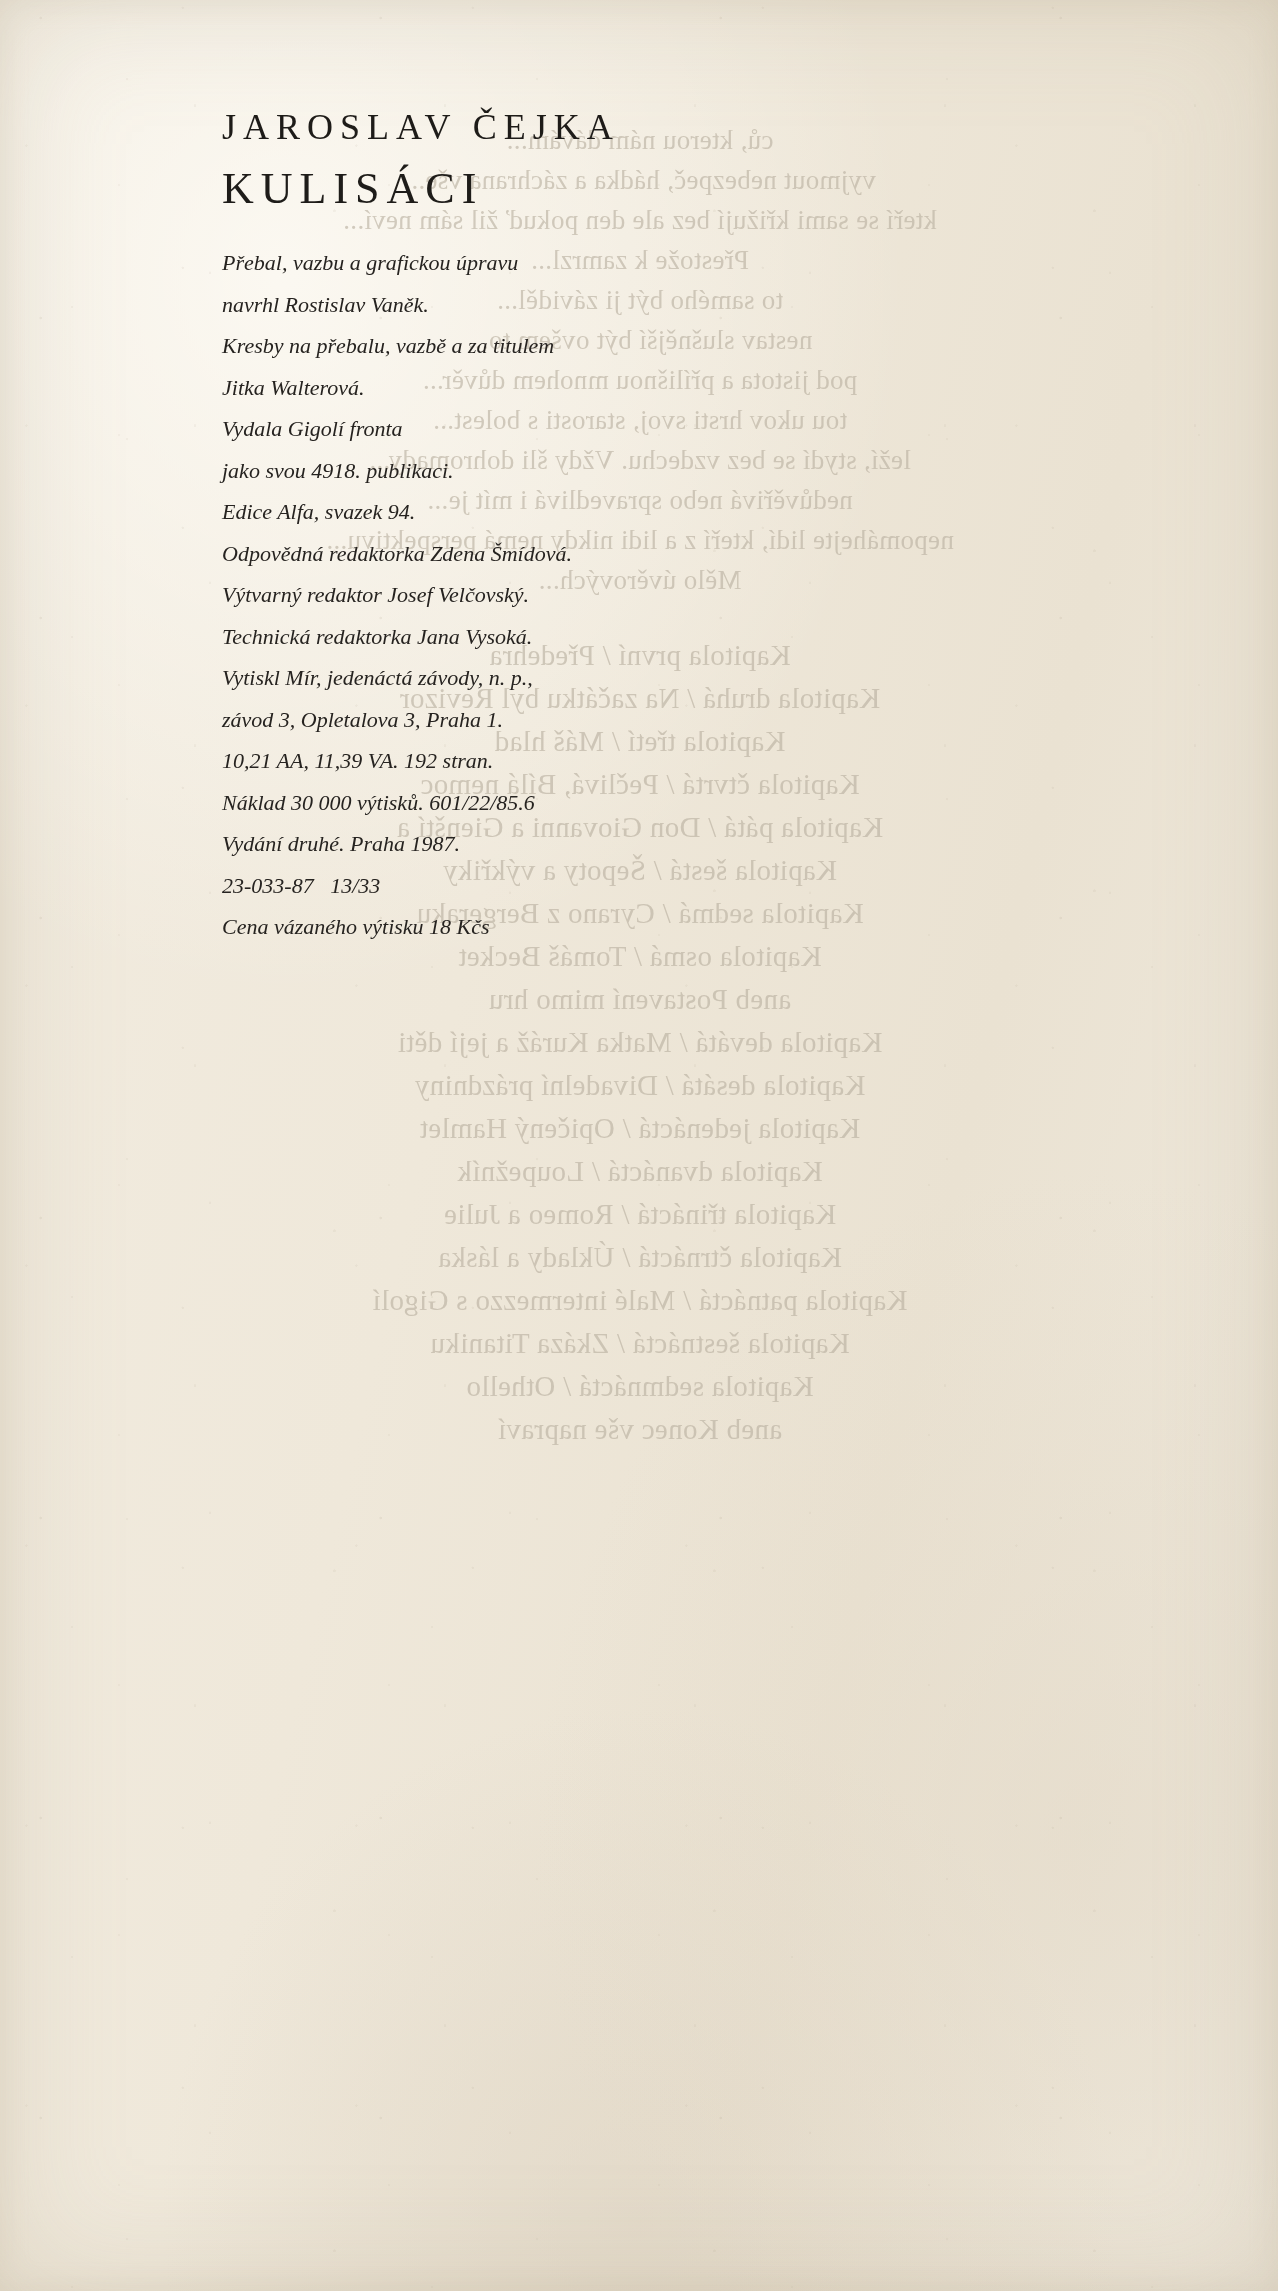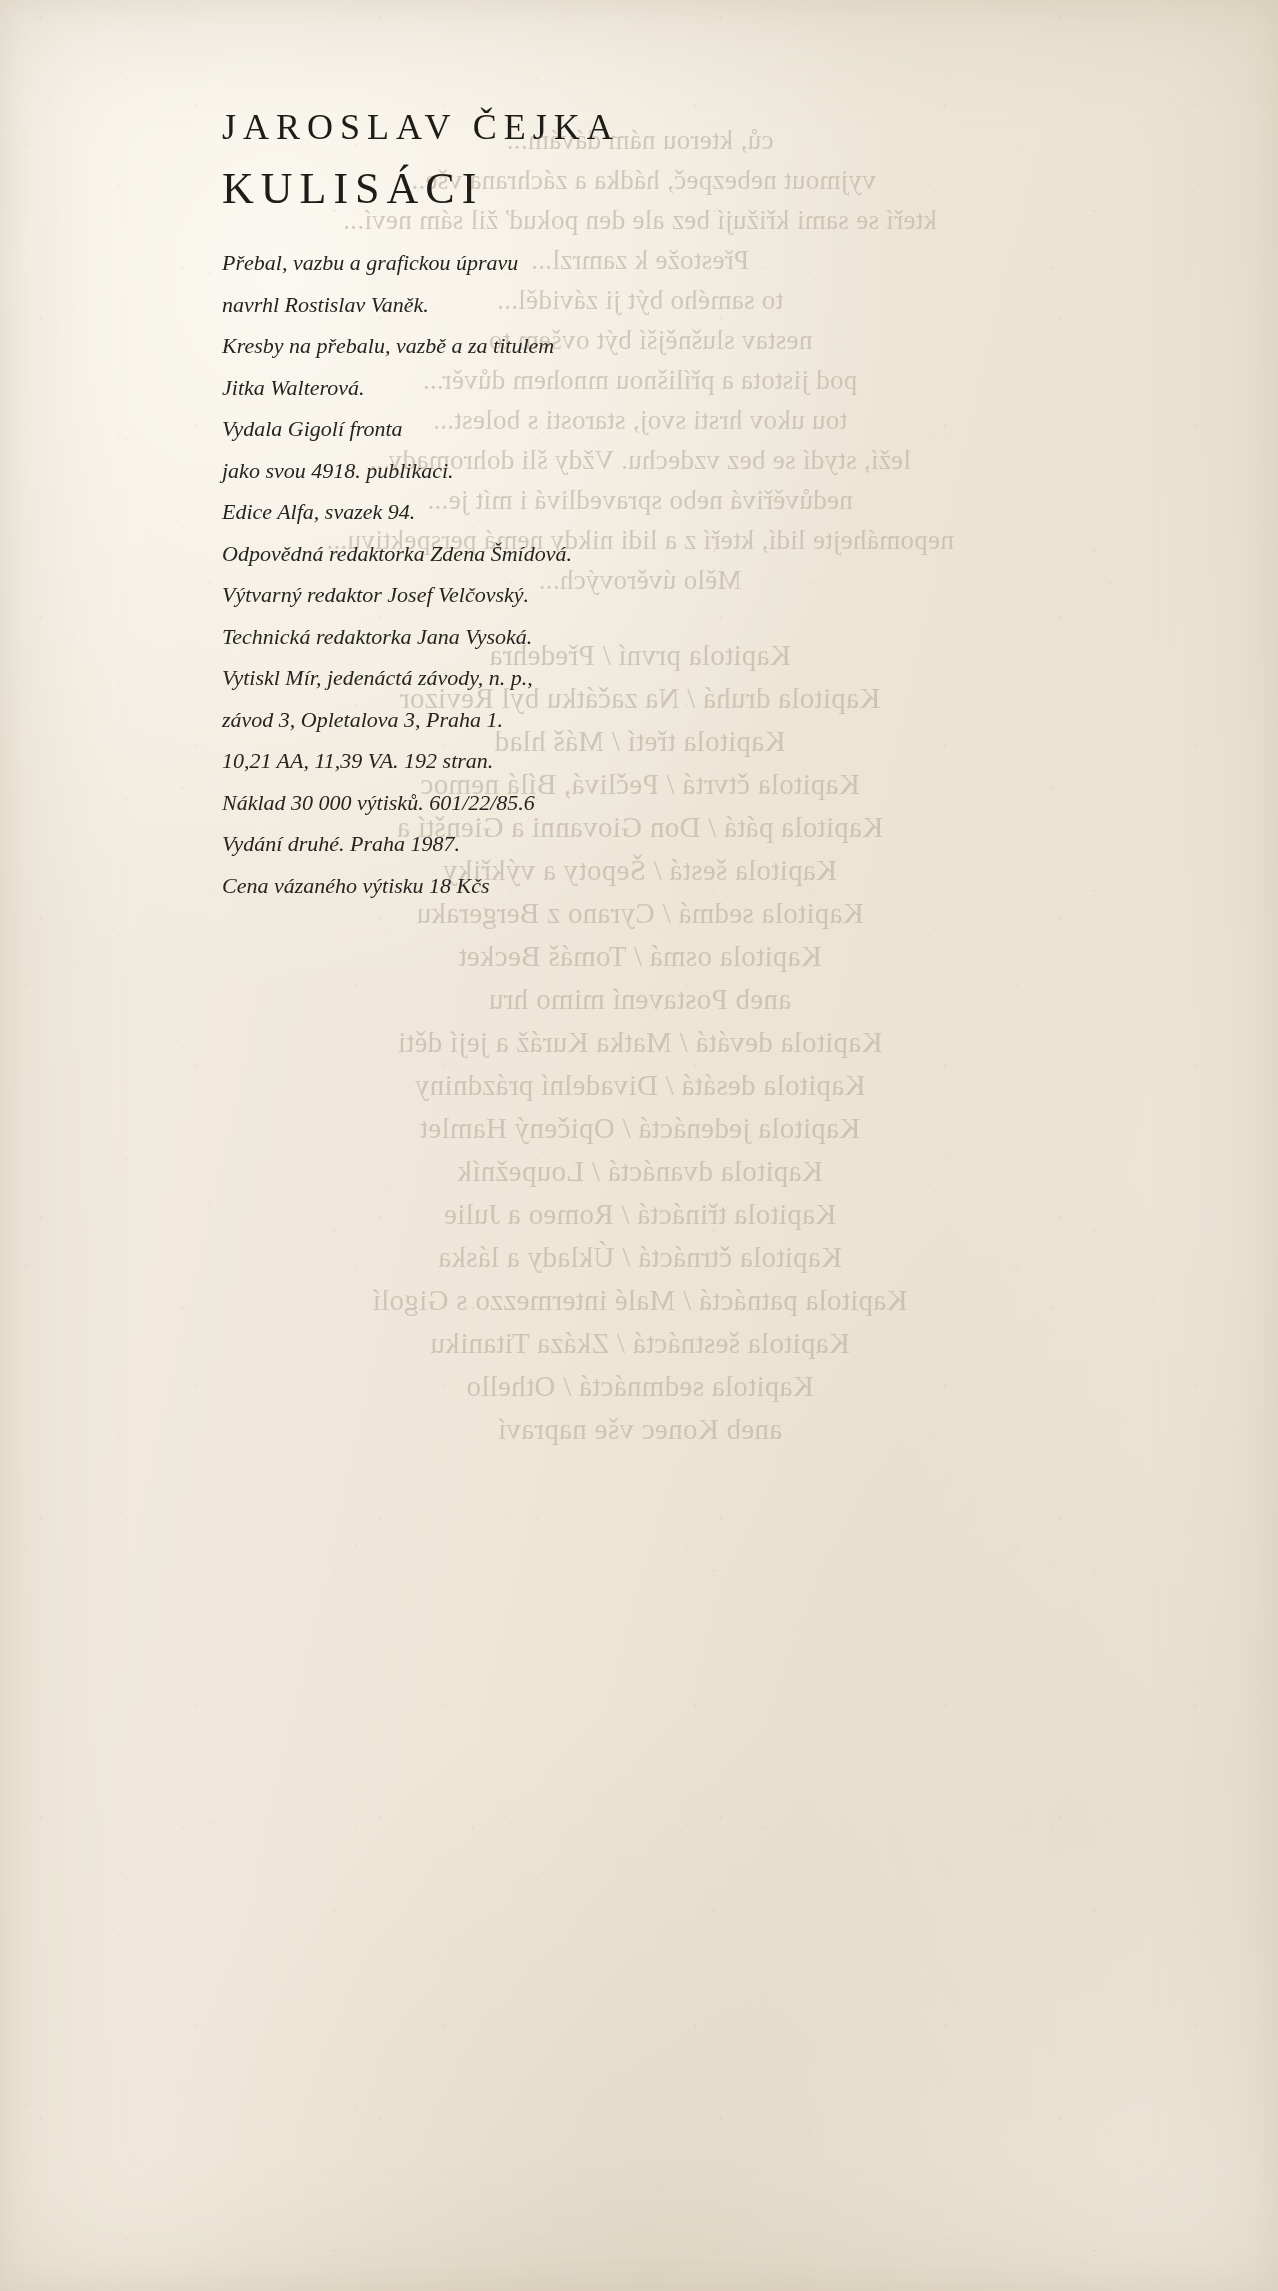--- a/index.html
+++ b/index.html
@@ -166,18 +166,19 @@
       <div class="line">jako svou 4918. publikaci.</div>
       <div class="line">Edice Alfa, svazek 94.</div>
       <div class="line">Odpovědná redaktorka Zdena Šmídová.</div>
       <div class="line">Výtvarný redaktor Josef Velčovský.</div>
       <div class="line">Technická redaktorka Jana Vysoká.</div>
       <div class="line">Vytiskl Mír, jedenáctá závody, n. p.,</div>
       <div class="line">závod 3, Opletalova 3, Praha 1.</div>
       <div class="line">10,21 AA, 11,39 VA. 192 stran.</div>
       <div class="line">Náklad 30 000 výtisků. 601/22/85.6</div>
       <div class="line">Vydání druhé. Praha 1987.</div>
+      <div class="line">23-033-87   13/33</div>
       <div class="line">Cena vázaného výtisku 18 Kčs</div>
     </div>
   </div>
 
   <div class="paper-vignette"></div>
 </div>
 
 </body></html>

